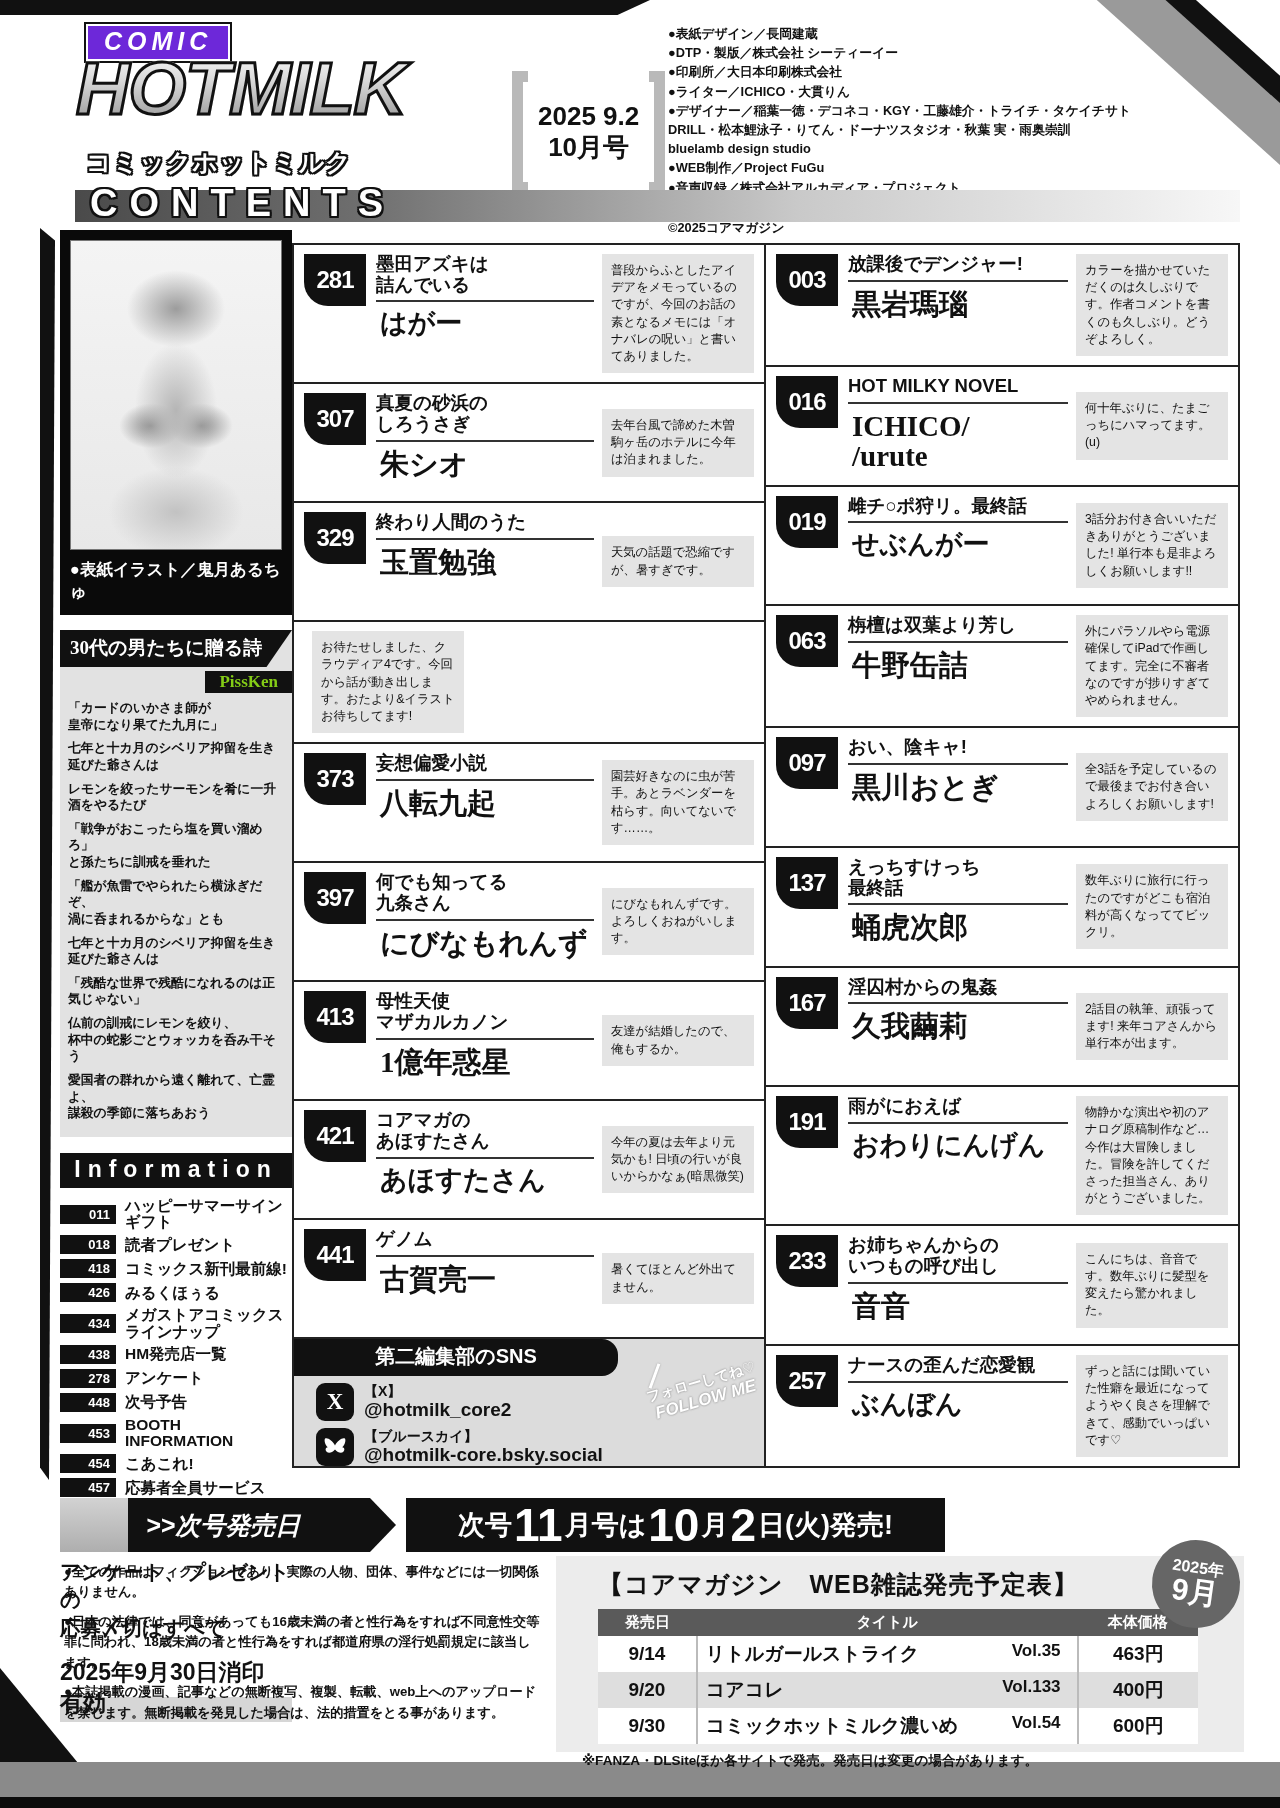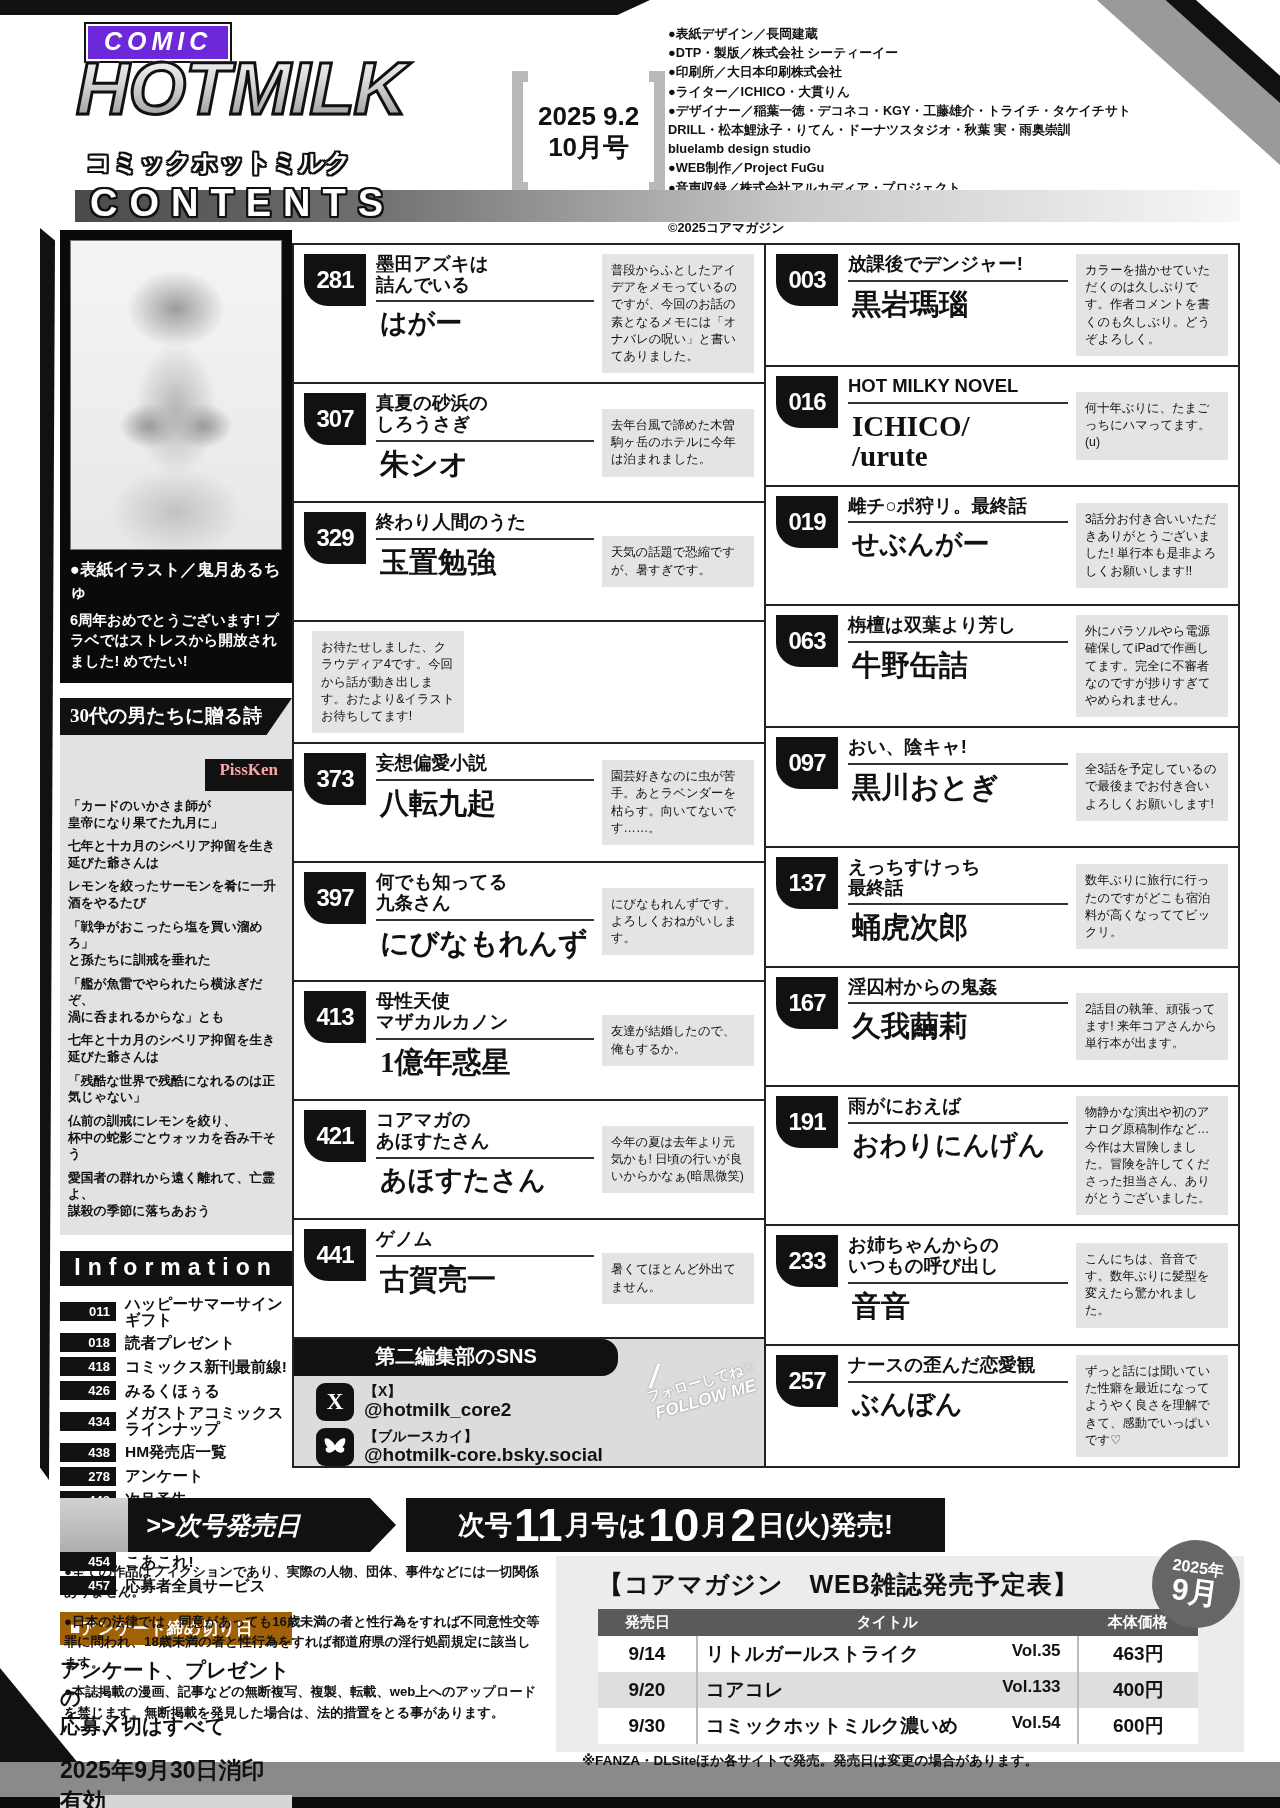--- a/index.html
+++ b/index.html
@@ -56,22 +56,22 @@
       radial-gradient(42px 30px at 62% 60%, #8d8d8d 0%, rgba(141,141,141,0) 75%),
       radial-gradient(90px 60px at 50% 88%, #c2c2c2 0%, rgba(194,194,194,0) 75%),
       linear-gradient(180deg,#f4f4f4,#e8e8e8);}
   .cover-caption{color:#fff;font-family:"Liberation Serif","DejaVu Serif",serif;font-weight:700;
                  font-size:16.5px;margin-top:9px;}
   .cover-comment{color:#fff;font-weight:700;font-size:14.5px;margin-top:7px;line-height:1.4;}
   .poem-box{background:#e2e2e2;margin-top:15px;padding-bottom:8px;}
   .poem-title{background:#111;color:#fff;font-family:"Liberation Serif","DejaVu Serif",serif;
               font-weight:700;font-size:19px;padding:5px 10px 6px;
               clip-path:polygon(0 0,100% 0,89% 100%,0 100%);}
-  .poem-author{background:#111;color:#fca5a5;font-family:"Liberation Serif","DejaVu Serif",serif;
-               font-weight:700;font-size:17px;padding:1px 14px 11px;width:max-content;margin:24px 0 6px auto;}
+  .poem-author{background:#111;color:#84cc16;font-family:"Liberation Serif","DejaVu Serif",serif;
+               font-weight:700;font-size:17px;padding:1px 14px 1px;width:max-content;margin:4px 0 6px auto;}
   .poem-line{font-family:"Liberation Serif","DejaVu Serif",serif;font-weight:700;font-size:12.8px;
              line-height:1.3;margin:7px 8px;white-space:pre-line;}
   .info-band{background:#111;color:#fff;text-align:center;font-weight:900;font-size:23px;
              letter-spacing:7px;padding:3px 0 5px;margin-top:16px;}
   .info-list{margin-top:10px;}
   .info-item{display:flex;align-items:center;margin:5px 0;}
   .info-chip{background:#111;color:#fff;font-weight:800;font-size:13px;width:56px;text-align:right;
              padding:2px 6px 2px 2px;margin-right:9px;box-sizing:border-box;flex:none;}
   .info-label{font-weight:800;font-size:15.5px;line-height:1.05;white-space:pre-line;}
   .deadline-band{background:#a16207;color:#fff;font-weight:800;font-size:17px;padding:5px 10px;margin-top:17px;}
@@ -193,21 +193,20 @@
       <div class="credit-copyright">©2025コアマガジン</div>
     </div>
 
   <div class="contents-band"></div>
   <div class="contents-title outline-txt">CONTENTS</div>
 
   <aside class="sidebar">
     <div class="cover-box">
       <div class="cover-img"></div>
       <div class="cover-caption">●表紙イラスト／鬼月あるちゅ</div>
-      <div class="cover-comment">6周年おめでとうございます! プラベではストレスから開放されました! めでたい!</div>
     </div>
 
     <div class="poem-box">
       <div class="poem-title">30代の男たちに贈る詩</div>
       <div class="poem-author">PissKen</div>
       <div id="poem-lines">
           <div class="poem-line">「カードのいかさま師が
  皇帝になり果てた九月に」</div>
           <div class="poem-line">七年と十カ月のシベリア抑留を生き延びた爺さんは</div>
           <div class="poem-line">レモンを絞ったサーモンを肴に一升酒をやるたび</div>

